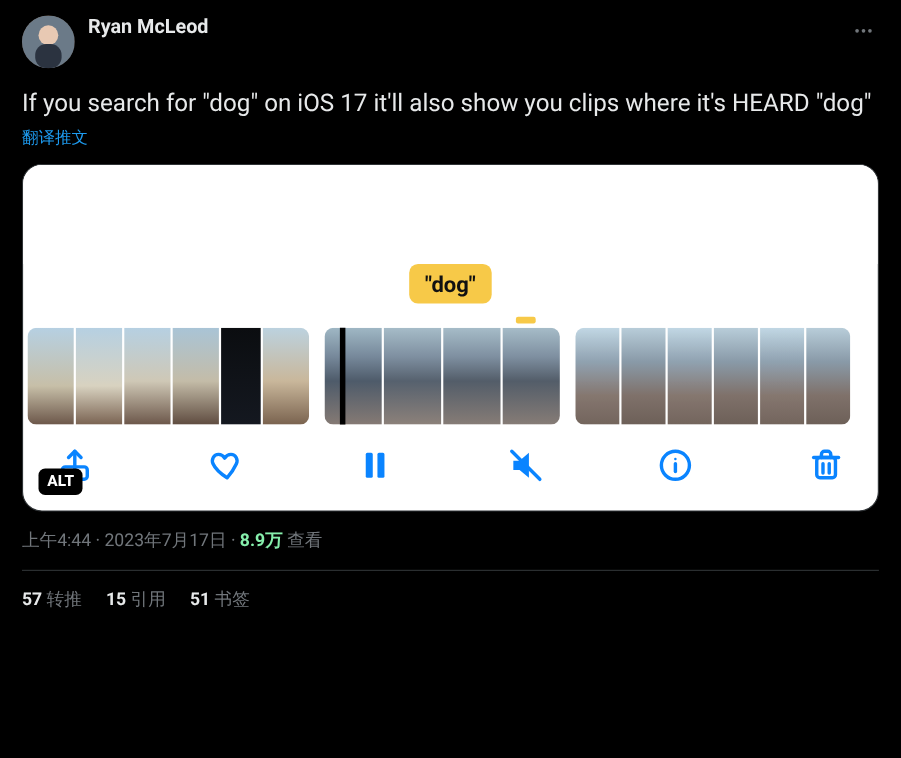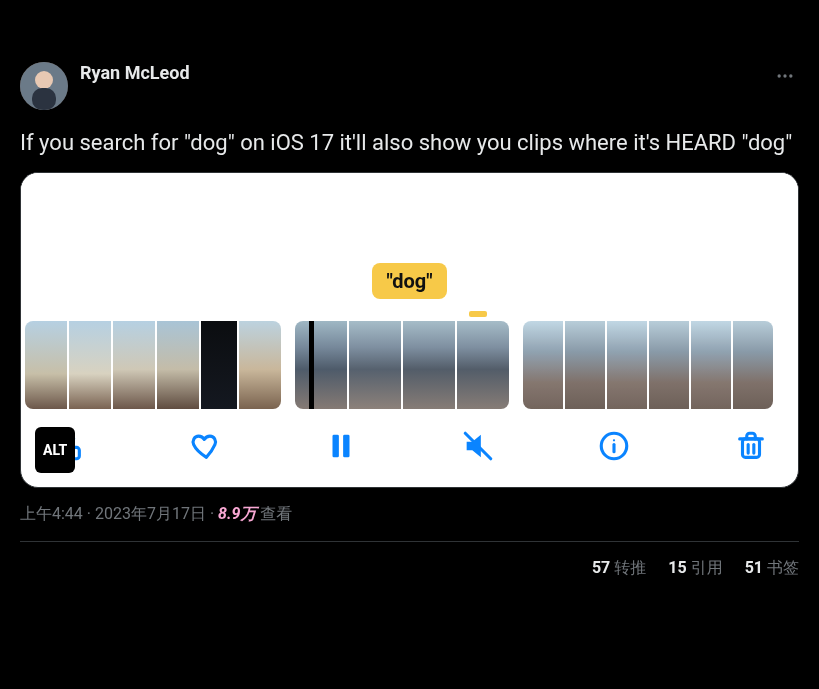--- a/index.html
+++ b/index.html
@@ -6,21 +6,20 @@
   body {
     background: #000;
     font-family: -apple-system, BlinkMacSystemFont, "Segoe UI", Roboto, Helvetica, Arial, sans-serif;
     color: #e7e9ea;
     width: 819px;
     height: 689px;
     overflow: hidden;
   }
   .tweet {
     padding: 14px 20px 0 20px;
-    margin-top: 48px;
   }
   .header {
     display: flex;
     align-items: flex-start;
   }
   .avatar {
     width: 48px; height: 48px;
     border-radius: 50%;
     background: linear-gradient(135deg, #8a6d5a 0%, #3a2a22 60%);
     flex-shrink: 0;
@@ -131,39 +130,38 @@
   .toolbar svg{ width:34px; height:34px; stroke:currentColor; fill:none; stroke-width:2.2; stroke-linecap:round; stroke-linejoin:round; }
   .pause-ic rect{ fill:#0a84ff; stroke:none;}
   .alt-badge{
     position:absolute;
     left:14px; bottom:14px;
     background:#000;
     color:#fff;
     font-size:14px;
     font-weight:800;
     border-radius:6px;
-    padding:15px 8px;
+    padding:4px 8px;
   }
   .meta-row{
     margin-top:16px;
     font-size:16px;
     color:#71767b;
   }
-  .meta-row .bold{ color:#f9a8d4; font-weight:700;font-style:italic;}
+  .meta-row .bold{ color:#86efac; font-weight:700;}
   .divider{
     border:none; border-top:1px solid #2f3336;
     margin:16px 0 0 0;
   }
   .stats{
     display:flex;
     gap:22px;
     padding:16px 0 0 0;
     font-size:16px;
     color:#71767b;
-    justify-content:flex-end;
   }
   .stats .num{ color:#e7e9ea; font-weight:700; margin-right:4px;}
 </style>
 </head>
 <body>
 
 <div class="tweet">
   <div class="header">
     <div class="avatar">
       <svg viewBox="0 0 48 48">
@@ -178,20 +176,21 @@
     <div class="more">
       <svg viewBox="0 0 24 24">
           <circle cx="5" cy="12" r="2"></circle>
           <circle cx="12" cy="12" r="2"></circle>
           <circle cx="19" cy="12" r="2"></circle>
         </svg>
     </div>
   </div>
 
   <div class="tweet-text">If you search for "dog" on iOS 17 it'll also show you clips where it's HEARD "dog"</div>
+  <div class="translate-link">翻译推文</div>
 
   <div class="media-card">
     <div class="media-top"></div>
     <div class="tag-row">
       <span class="tag">"dog"</span>
     </div>
     <div class="playhead-marker"></div>
 
     <div class="filmstrip">
       <div class="clip clip-a">

